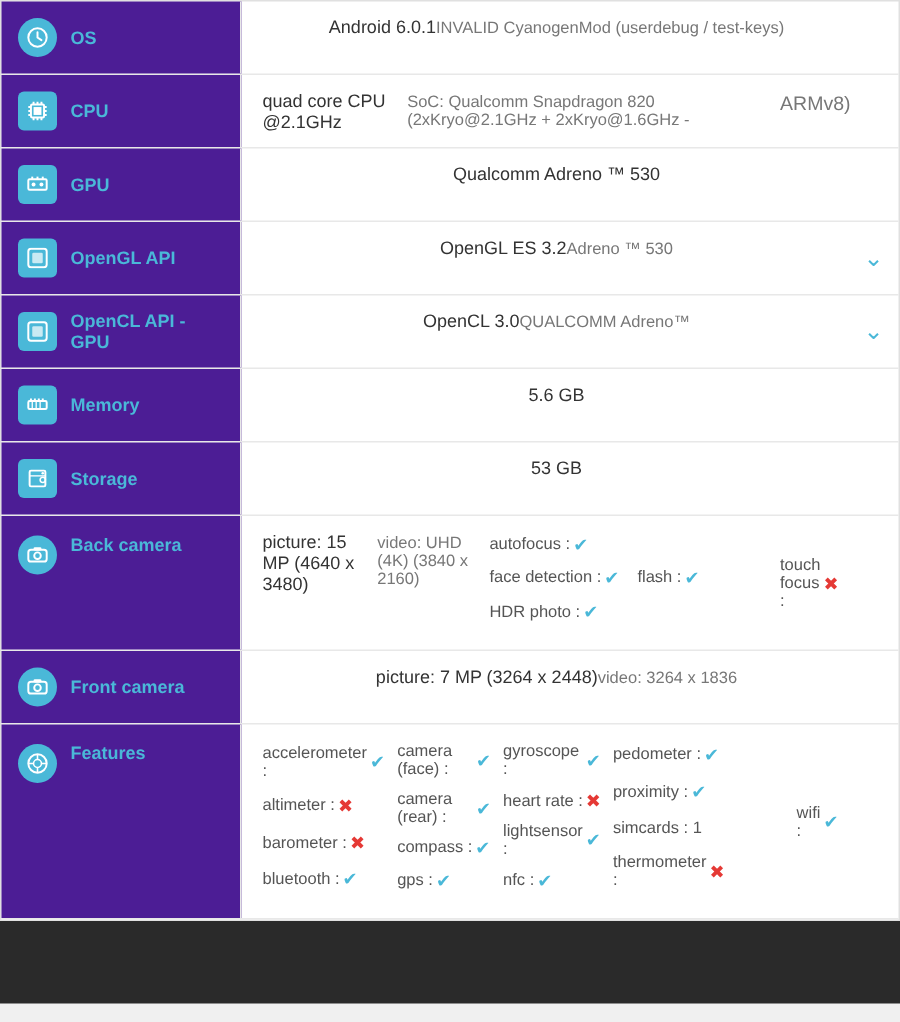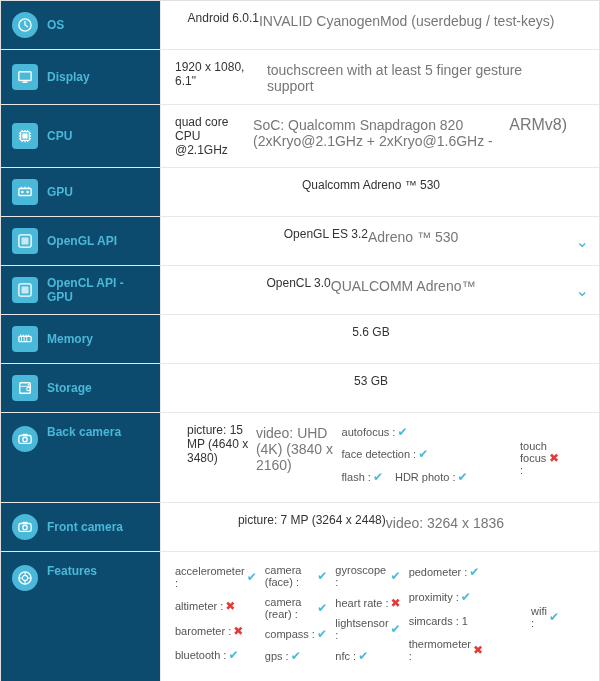--- a/index.html
+++ b/index.html
@@ -19,21 +19,21 @@
       align-items: stretch;
       border-bottom: 1px solid #e8e8e8;
       min-height: 48px;
     }
     .row-label {
       display: flex;
       align-items: center;
       width: 160px;
       min-width: 160px;
       padding: 10px 8px 10px 10px;
-      background: #0c4a6e;
+      background: #4c1d95;
       border-right: 1px solid #e8e8e8;
     }
     .icon-wrap {
       width: 28px;
       height: 28px;
       display: flex;
       align-items: center;
       justify-content: center;
       margin-right: 8px;
       flex-shrink: 0;
@@ -72,26 +72,26 @@
       flex-direction: row;
       justify-content: center;
       position: relative;
     }
     .row-value .main {
       font-size: 12px;
       color: #333;
       font-weight: 500;
     }
     .row-value .sub {
-      font-size: 14px;
+      font-size: 11px;
       color: #777;
       margin-top: 2px;
     }
     .row-value .sub2 {
-      font-size: 16px;
+      font-size: 13px;
       color: #777;
       margin-top: 1px;
     }
     .chevron {
       position: absolute;
       right: 10px;
       top: 50%;
       transform: translateY(-50%);
       color: #4ab8d8;
       font-size: 16px;
@@ -147,38 +147,20 @@
         </div>
       </div>
       <span class="label-text">OS</span>
     </div>
     <div class="row-value">
       <span class="main">Android 6.0.1</span>
       <span class="sub">INVALID CyanogenMod (userdebug / test-keys)</span>
     </div>
   </div>
 
-  <div class="row">
-    <div class="row-label">
-      <div class="icon-wrap">
-        <div class="icon-square">
-          <svg viewBox="0 0 16 16" fill="white" width="14" height="14">
-              <rect x="1" y="2" width="14" height="10" rx="1" stroke="white" stroke-width="1.5" fill="none"></rect>
-              <line x1="5" y1="14" x2="11" y2="14" stroke="white" stroke-width="1.5"></line>
-              <line x1="8" y1="12" x2="8" y2="14" stroke="white" stroke-width="1.5"></line>
-            </svg>
-        </div>
-      </div>
-      <span class="label-text">Display</span>
-    </div>
-    <div class="row-value">
-      <span class="main">1920 x 1080, 6.1"</span>
-      <span class="sub">touchscreen with at least 5 finger gesture support</span>
-    </div>
-  </div>
 
   <div class="row">
     <div class="row-label">
       <div class="icon-wrap">
         <div class="icon-square">
           <svg viewBox="0 0 16 16" fill="white" width="14" height="14">
               <rect x="3" y="3" width="10" height="10" rx="1" stroke="white" stroke-width="1.5" fill="none"></rect>
               <rect x="5" y="5" width="6" height="6" fill="white"></rect>
               <line x1="5" y1="1" x2="5" y2="3" stroke="white" stroke-width="1.5"></line>
               <line x1="8" y1="1" x2="8" y2="3" stroke="white" stroke-width="1.5"></line>
@@ -298,21 +280,21 @@
             </svg>
         </div>
       </div>
       <span class="label-text">Storage</span>
     </div>
     <div class="row-value">
       <span class="main">53 GB</span>
     </div>
   </div>
 
-  <div class="row" style="min-height:90px;gap:12px;">
+  <div class="row" style="min-height:90px;">
     <div class="row-label" style="align-items:flex-start; padding-top:12px;">
       <div class="icon-wrap">
         <div class="icon-circle">
           <svg viewBox="0 0 16 16" fill="white" width="14" height="14">
               <rect x="1" y="4" width="14" height="9" rx="2" stroke="white" stroke-width="1.5" fill="none"></rect>
               <circle cx="8" cy="8.5" r="2.5" stroke="white" stroke-width="1.5" fill="none"></circle>
               <rect x="5" y="2" width="6" height="2.5" rx="1" fill="white"></rect>
             </svg>
         </div>
       </div>

